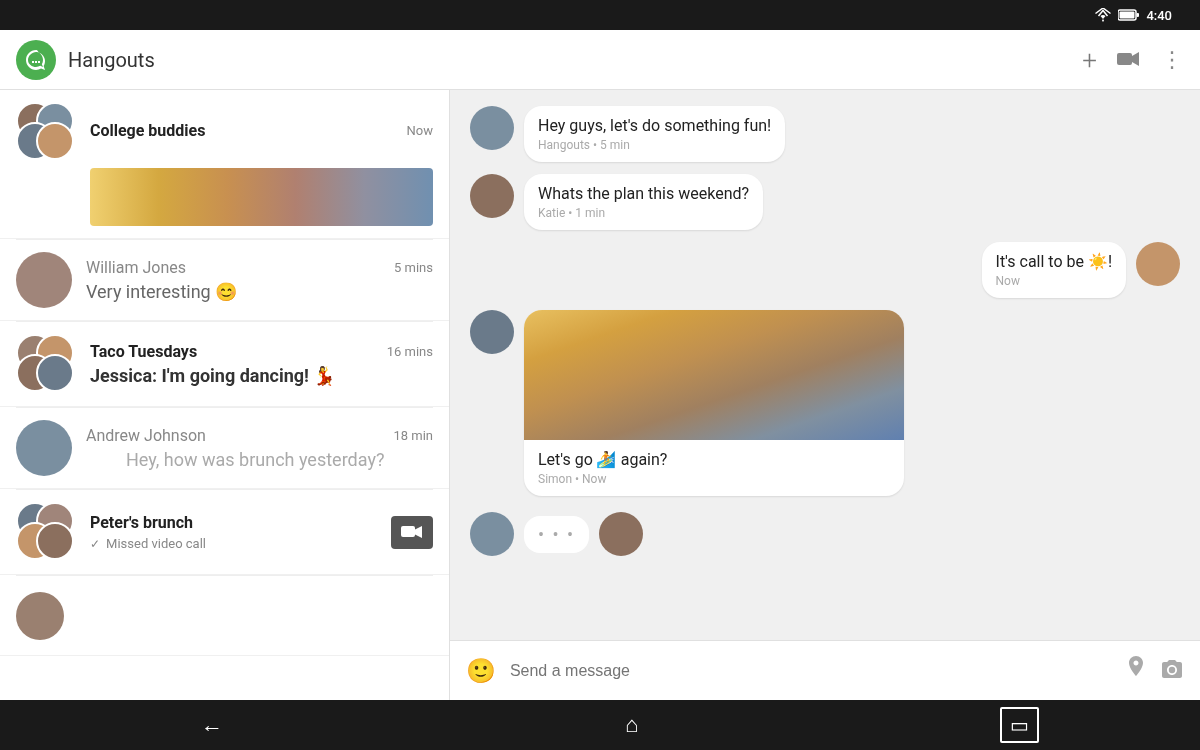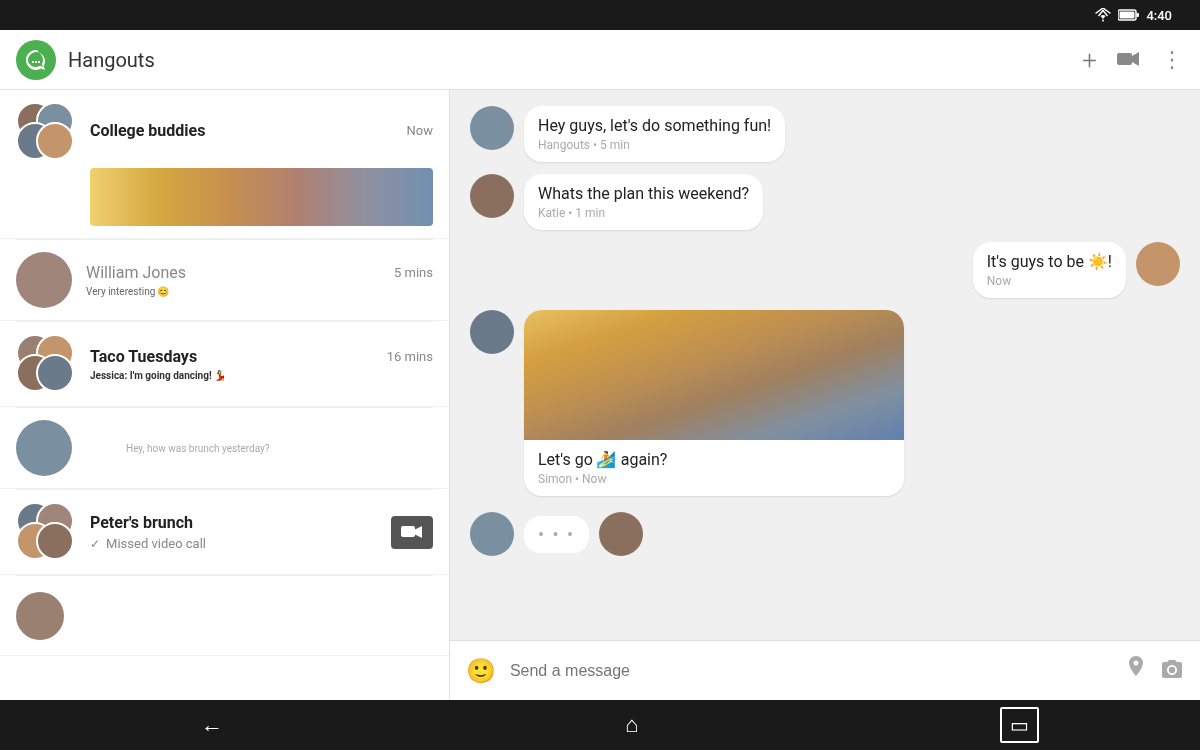--- a/index.html
+++ b/index.html
@@ -93,21 +93,21 @@
       background: #ccc;
       flex-shrink: 0;
       margin-right: 14px;
       overflow: hidden;
     }
     .conv-content { flex: 1; min-width: 0; }
     .conv-top { display: flex; justify-content: space-between; align-items: center; margin-bottom: 4px; }
     .conv-name { font-size: 16px; font-weight: 700; color: #222; }
     .conv-name.muted { font-weight: 400; color: #888; }
     .conv-time { font-size: 13px; color: #888; white-space: nowrap; margin-left: 8px; }
-    .conv-preview { font-size: 10px; color: #666; white-space: nowrap; overflow: hidden; text-overflow: ellipsis; }
+    .conv-preview { font-size: 18px; color: #666; white-space: nowrap; overflow: hidden; text-overflow: ellipsis; }
     .conv-preview.bold { font-weight: 700; color: #333; }
     .conv-preview.muted { color: #aaa; margin-left: 40px; }
 
     
     .chat-panel {
       flex: 1;
       display: flex;
       flex-direction: column;
       background: #f0f0f0;
     }
@@ -327,20 +327,24 @@
         </div>
         <div class="conv-preview bold">Jessica: I'm going dancing! 💃</div>
       </div>
     </div>
 
     <div class="divider"></div>
 
     <div class="conv-item">
       <div class="avatar-single av-color-3" style="border-radius:50%;"></div>
       <div class="conv-content">
+        <div class="conv-top">
+          <span class="conv-name muted">Andrew Johnson</span>
+          <span class="conv-time">18 min</span>
+        </div>
         <div class="conv-preview muted">Hey, how was brunch yesterday?</div>
       </div>
     </div>
 
     <div class="divider"></div>
 
     <div class="conv-item">
       <div class="conv-avatar-group">
         <div class="avatar-img tl av-color-5">
             <div class="face"></div>
@@ -401,21 +405,21 @@
           <div class="msg-text">Whats the plan this weekend?</div>
           <div class="msg-meta">
             <span>Katie</span> • <span>1 min</span>
           </div>
         </div>
       </div>
 
       <div class="msg-row outgoing">
         <div class="msg-avatar av-color-2" style="border-radius:50%;"></div>
         <div class="msg-bubble outgoing">
-          <div class="msg-text">It's guys to be ☀️!</div>
+          <div class="msg-text">It's call to be ☀️!</div>
           <div class="msg-meta">Now</div>
         </div>
       </div>
 
       <div class="msg-row">
         <div class="msg-avatar av-color-5" style="border-radius:50%;"></div>
         <div class="msg-bubble has-image">
           <div class="msg-image" style="width:380px; height:130px; background: linear-gradient(to bottom right, #e8c060 0%, #d4a040 20%, #c09050 40%, #a08060 60%, #8090a0 80%, #6080b0 100%);"></div>
           <div class="msg-text-area">
             <div class="msg-text">Let's go 🏄 again?</div>

